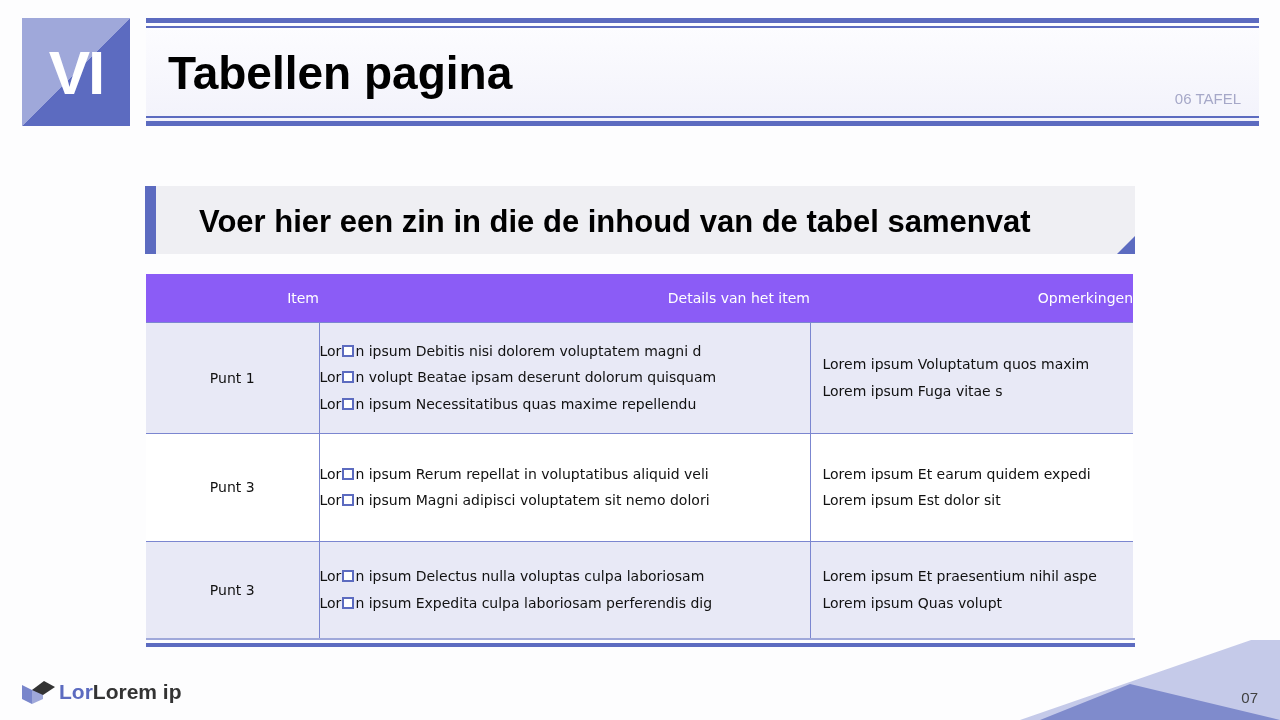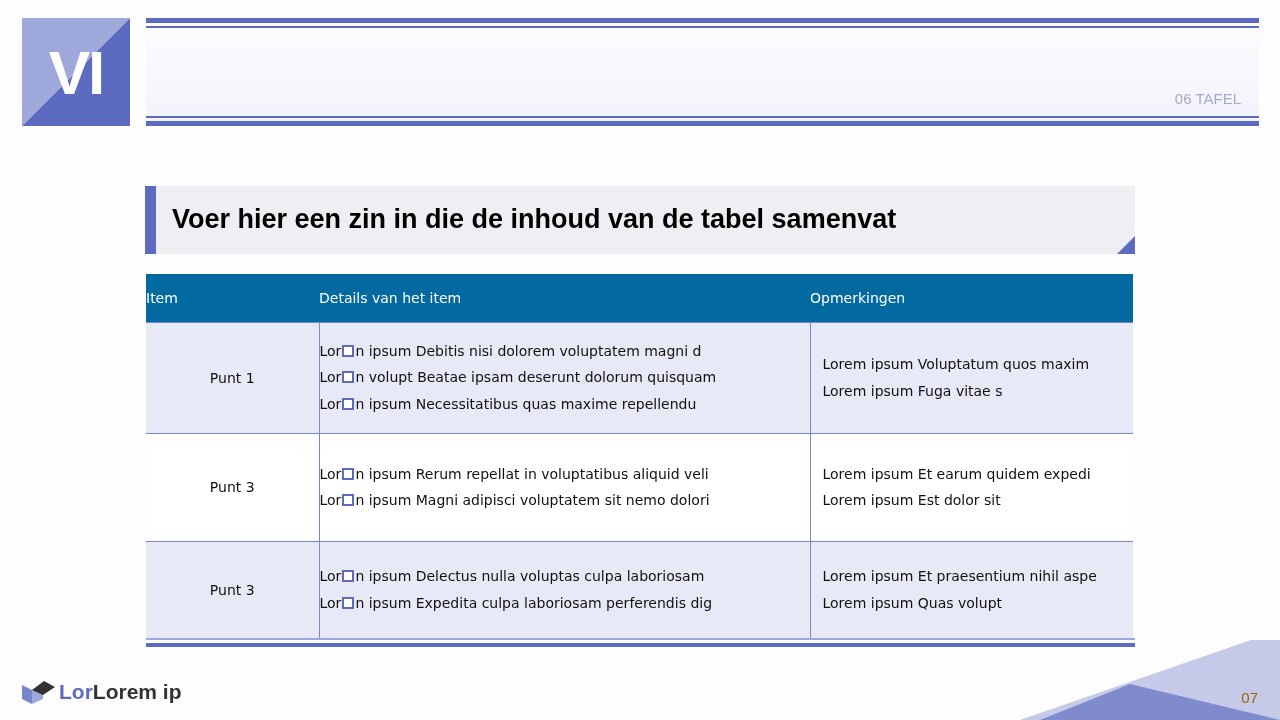--- a/index.html
+++ b/index.html
@@ -7,53 +7,54 @@
   .badge { position: absolute; left: 22px; top: 18px; width: 108px; height: 108px; background: linear-gradient(to top left, #5c6bc0 50%, #9fa8da 50%); display: flex; align-items: center; justify-content: center; }
   .badge span { color: #fff; font-weight: bold; font-size: 62px; letter-spacing: -2px; font-family: "Liberation Sans", sans-serif; }
   .header { position: absolute; left: 146px; top: 18px; width: 1113px; height: 108px; background: linear-gradient(#fdfdff, #f2f2fb); }
   .header .line-top { position: absolute; left: 0; right: 0; top: 0; height: 5px; background: #5c6bc0; }
   .header .line-top2 { position: absolute; left: 0; right: 0; top: 8px; height: 2px; background: #5c6bc0; }
   .header .line-bot2 { position: absolute; left: 0; right: 0; bottom: 8px; height: 2px; background: #5c6bc0; }
   .header .line-bot { position: absolute; left: 0; right: 0; bottom: 0; height: 5px; background: #5c6bc0; }
   .header .title { position: absolute; left: 22px; top: 28px; font-size: 46px; font-weight: bold; color: #000; }
   .header .tag { position: absolute; right: 18px; top: 72px; font-size: 15px; color: #a6a8c8; }
   .summary { position: absolute; left: 145px; top: 186px; width: 990px; height: 68px; background: #efeff3; border-left: 11px solid #5c6bc0; }
-  .summary .text { position: absolute; left: 16px; top: 18px; font-size: 27px; font-weight: bold; color: #000; }
+  .summary .text { position: absolute; left: 43px; top: 18px; font-size: 31px; font-weight: bold; color: #000; }
   .summary .corner { position: absolute; right: 0; bottom: 0; width: 0; height: 0; border-style: solid; border-width: 0 0 18px 18px; border-color: transparent transparent #5c6bc0 transparent; }
   table { position: absolute; left: 146px; top: 274px; width: 987px; border-collapse: collapse; }
-  th { background: #0369a1; color: #fff; font-weight: normal; font-size: 15px; height: 48px; text-align: left; font-family: "DejaVu Sans", sans-serif; font-size: 14px; }
+  th { background: #8b5cf6; color: #fff; font-weight: normal; font-size: 15px; height: 48px; text-align: right; font-family: "DejaVu Sans", sans-serif; font-size: 14px; }
   td { font-family: "DejaVu Sans", sans-serif; font-size: 14px; color: #111; border-top: 1px solid #7b86d0; }
   tr.odd td { background: #e8e9f6; }
   tr.even td { background: #ffffff; }
   td.item { text-align: center; width: 173px; border-right: 1px solid #7b86d0; }
   td.details { width: 491px; border-right: 1px solid #7b86d0; padding-left: 0; }
   td.notes { padding-left: 12px; }
   .line { line-height: 26.5px; white-space: nowrap; }
   .box { display: inline-block; width: 12px; height: 12px; border: 2px solid #5c6bc0; background: #fff; vertical-align: -1px; margin: 0 1px; }
   .tbl-bottom { position: absolute; left: 146px; top: 638px; width: 989px; height: 10px; }
   .tbl-bottom .a { position: absolute; left: 0; right: 0; top: 0; height: 2px; background: #9fa8da; }
   .tbl-bottom .b { position: absolute; left: 0; right: 0; top: 5px; height: 4px; background: #5c6bc0; }
   .logo { position: absolute; left: 22px; top: 680px; display: flex; align-items: center; }
   .logo svg { width: 33px; height: 23px; }
   .logo .brand { margin-left: 4px; font-weight: bold; font-size: 21px; }
   .logo .brand .accent { color: #5c6bc0; }
   .logo .brand .rest { color: #333; }
   .deco { position: absolute; right: 0; bottom: 0; width: 260px; height: 80px; }
-  .page-num { position: absolute; right: 22px; bottom: 14px; color: #a16207; font-size: 15px; }
+  .page-num { position: absolute; right: 22px; bottom: 14px; color: #404040; font-size: 15px; }
 </style>
 </head>
 <body>
 
 <div class="badge">
   <span>VI</span>
 </div>
 
 <div class="header">
   <div class="line-top"></div>
   <div class="line-top2"></div>
+  <div class="title">Tabellen pagina</div>
   <div class="tag">06 TAFEL</div>
   <div class="line-bot2"></div>
   <div class="line-bot"></div>
 </div>
 
 <div class="summary">
   <div class="text">Voer hier een zin in die de inhoud van de tabel samenvat</div>
   <div class="corner"></div>
 </div>
 

